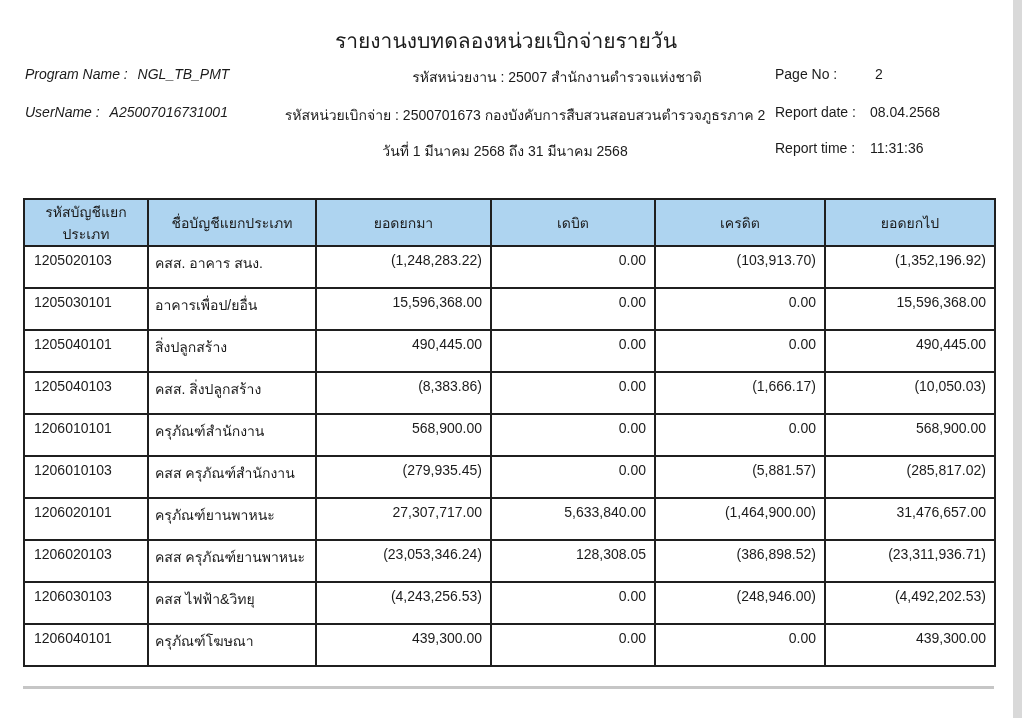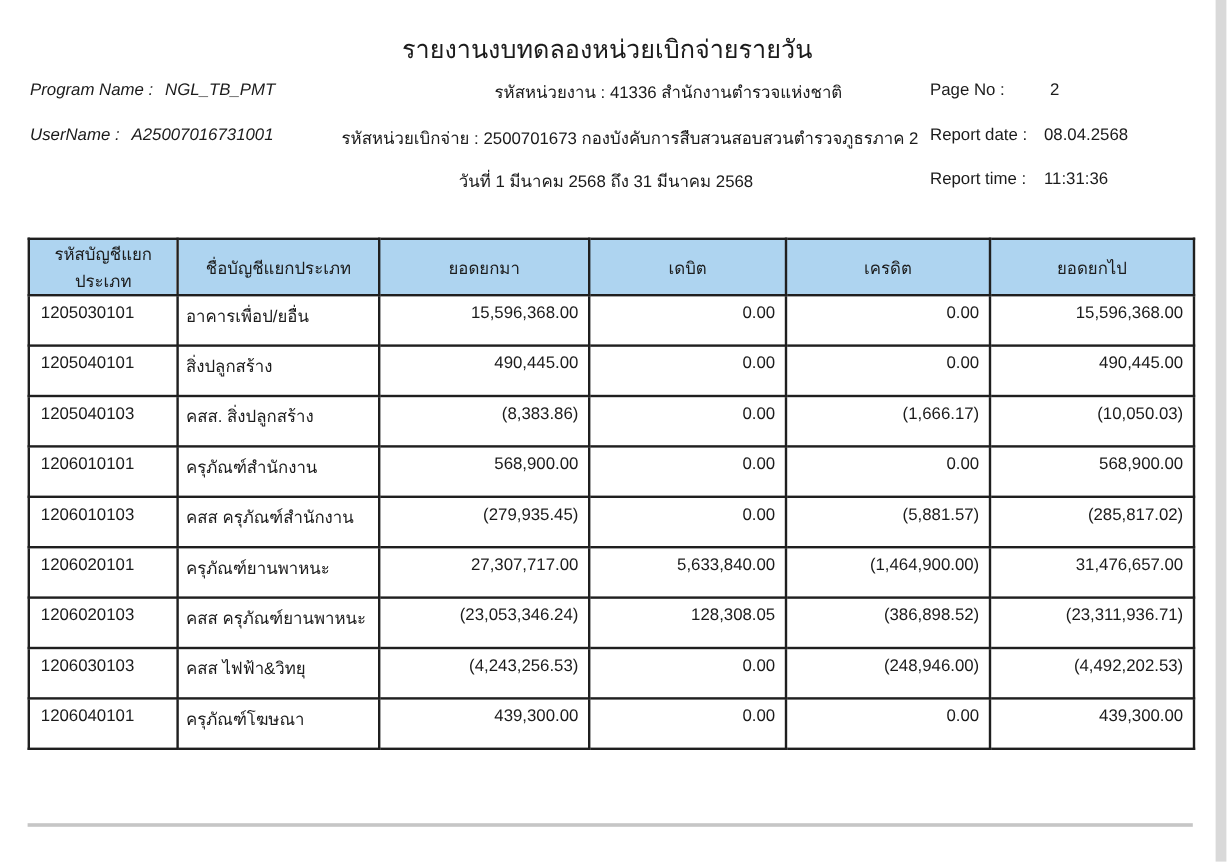--- a/index.html
+++ b/index.html
@@ -41,21 +41,21 @@
 </style>
 </head>
 <body>
 
 <div class="abs title">รายงานงบทดลองหน่วยเบิกจ่ายรายวัน</div>
 
 <div class="abs row1 left-col pair">
   <span class="lbl">Program Name :</span>
   <span>NGL_TB_PMT</span>
 </div>
-<div class="abs row1 center-anchor" style="left:557px;">รหัสหน่วยงาน : 41336 สำนักงานตำรวจแห่งชาติ</div>
+<div class="abs row1 center-anchor" style="left:557px;">รหัสหน่วยงาน : 25007 สำนักงานตำรวจแห่งชาติ</div>
 <div class="abs row1 right-lbl">Page No :</div>
 <div class="abs row1 pageno-val">2</div>
 
 <div class="abs row2 left-col pair">
   <span class="lbl">UserName :</span>
   <span>A25007016731001</span>
 </div>
 <div class="abs row2 center-anchor" style="left:525px;">รหัสหน่วยเบิกจ่าย : 2500701673 กองบังคับการสืบสวนสอบสวนตำรวจภูธรภาค 2</div>
 <div class="abs row2 right-lbl">Report date :</div>
 <div class="abs row2 right-val">08.04.2568</div>
@@ -78,20 +78,28 @@
       <tr>
         <th>รหัสบัญชีแยกประเภท</th>
         <th>ชื่อบัญชีแยกประเภท</th>
         <th>ยอดยกมา</th>
         <th>เดบิต</th>
         <th>เครดิต</th>
         <th>ยอดยกไป</th>
       </tr>
     </thead>
     <tbody>
+        <tr>
+          <td class="c-code">1205020103</td>
+          <td class="c-left">คสส. อาคาร สนง.</td>
+          <td class="c-num">(1,248,283.22)</td>
+          <td class="c-num">0.00</td>
+          <td class="c-num">(103,913.70)</td>
+          <td class="c-num">(1,352,196.92)</td>
+        </tr>
         <tr>
           <td class="c-code">1205030101</td>
           <td class="c-left">อาคารเพื่อป/ยอื่น</td>
           <td class="c-num">15,596,368.00</td>
           <td class="c-num">0.00</td>
           <td class="c-num">0.00</td>
           <td class="c-num">15,596,368.00</td>
         </tr>
         <tr>
           <td class="c-code">1205040101</td>

